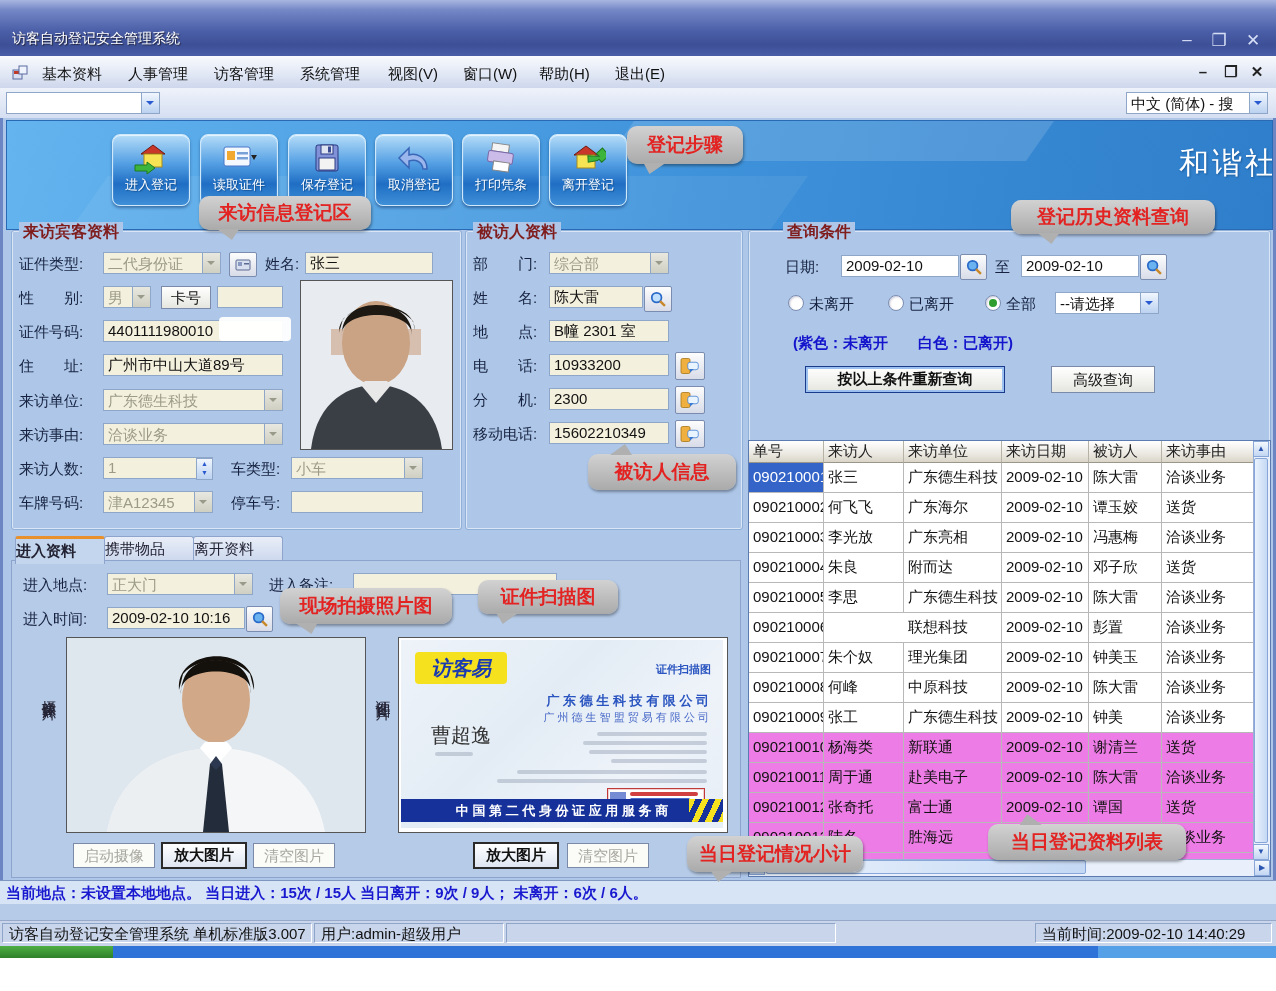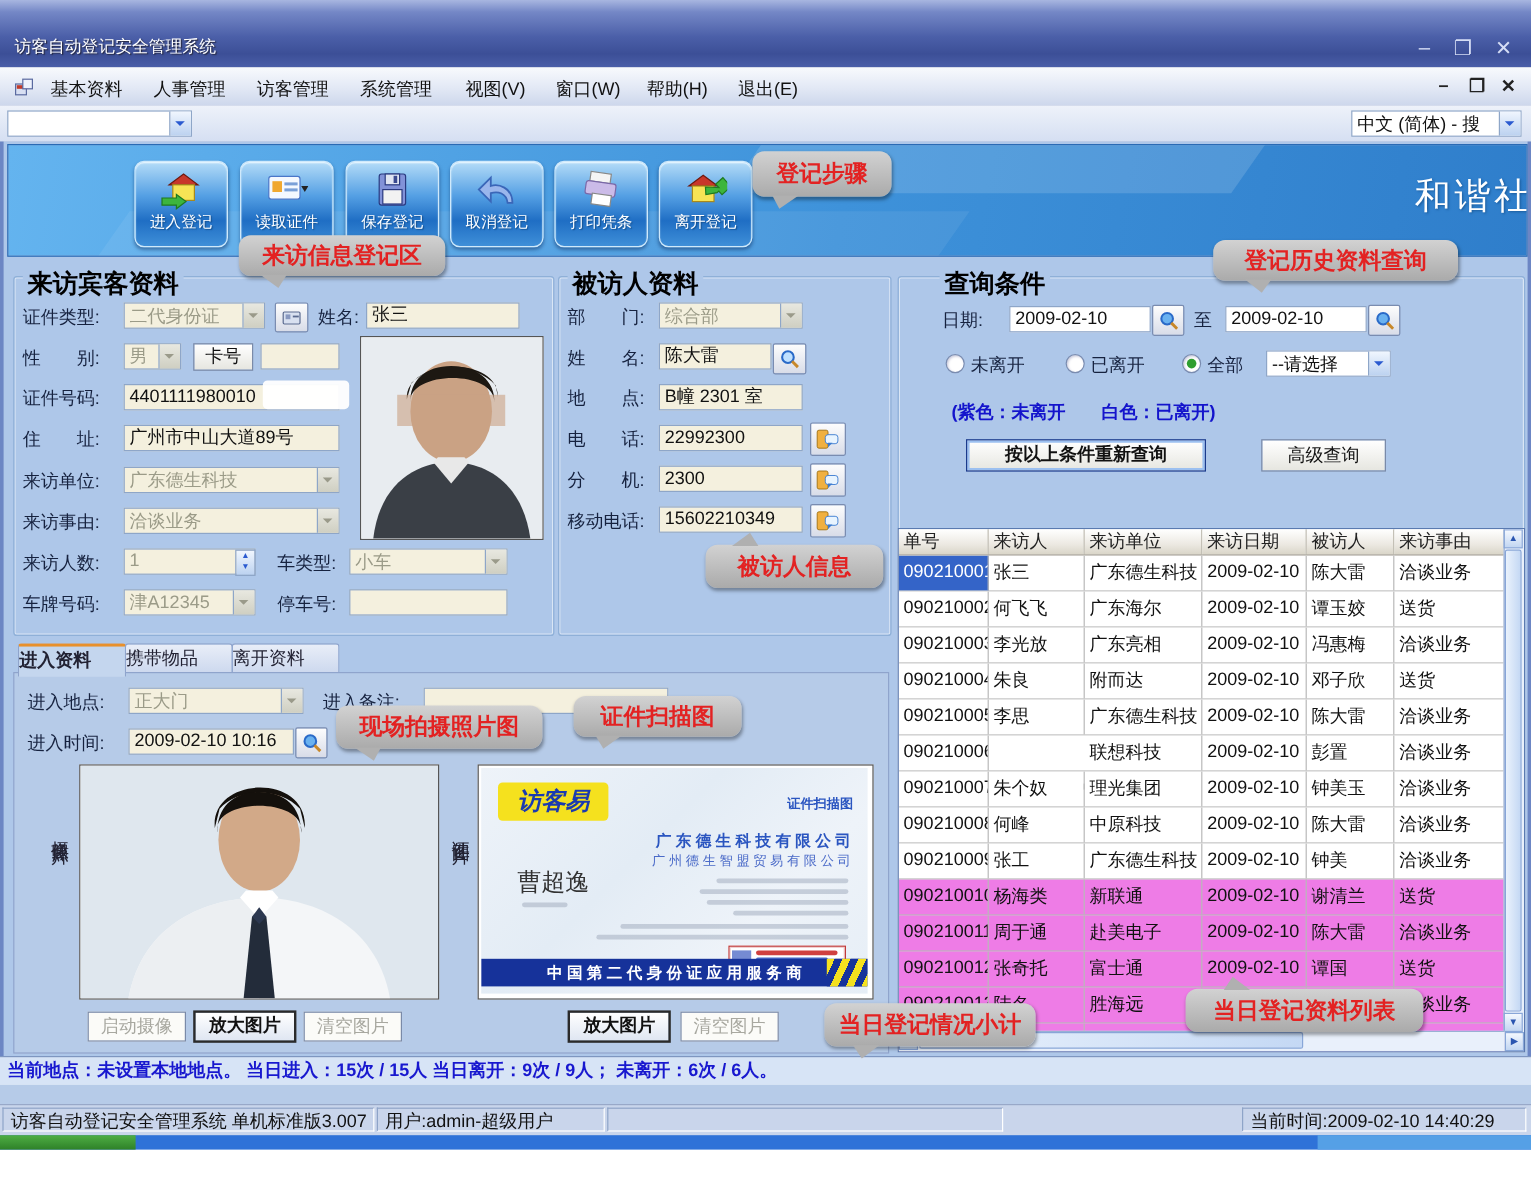--- a/index.html
+++ b/index.html
@@ -15,41 +15,41 @@
   .menubar{position:absolute;left:0;top:56px;width:1276px;height:32px;
     background:linear-gradient(180deg,#f8fafd 0%,#e2e8f5 55%,#cdd7ec 100%);border-bottom:1px solid #9aa8cc;}
   .menu-item{position:absolute;top:7px;font-size:15px;color:#111;padding:2px 6px;}
   .mdi-ctrl{position:absolute;top:7px;color:#222;font-size:15px;width:22px;text-align:center;font-weight:bold;}
   
   .comborow{position:absolute;left:0;top:88px;width:1276px;height:30px;
     background:linear-gradient(180deg,#eef2fa 0%,#d5dff2 100%);border-bottom:1px solid #8fa4cc;}
   
   .main{position:absolute;left:0;top:118px;width:1276px;height:762px;background:#aec7e9;border-left:3px solid #6c86c4;border-right:3px solid #6c86c4;box-sizing:border-box;}
   
-  .band{position:absolute;left:3px;top:2px;width:1267px;height:94px;overflow:hidden;
+  .band{position:absolute;left:3px;top:2px;width:1267px;height:110px;overflow:hidden;
     background:linear-gradient(100deg,#64b4ef 0%,#3e92da 55%,#2f7ecb 100%);border:1px solid #2a6ab4;box-sizing:border-box;padding-left:33px;}
   .band-shape{position:absolute;background:rgba(255,255,255,.14);transform:skewX(-35deg);}
   .brand{position:absolute;right:-6px;top:22px;color:#fff;font-size:30px;letter-spacing:3px;text-shadow:1px 1px 2px #1a5a9a;}
   
   .tbtn{position:absolute;top:13px;width:76px;height:70px;border-radius:8px;
     background:linear-gradient(180deg,#b4dcf8 0%,#55a0e4 40%,#1f6ec4 70%,#3f8fd8 100%);
     border:1px solid #cfe9fb;box-shadow:0 2px 3px rgba(10,40,90,.45), inset 0 1px 1px #e8f6ff;text-align:center;cursor:pointer;}
   .tbtn-ico{display:block;margin:6px auto 0;width:36px;height:34px;}
   .tbtn-lbl{display:block;color:#fff;font-size:13px;margin-top:1px;text-shadow:1px 1px 1px #14508f;}
   
   .callout{position:absolute;background:linear-gradient(180deg,#d2d2d2,#aaaaaa);border-radius:10px;
     color:#e32222;font-size:19px;font-weight:600;text-align:center;box-shadow:1px 2px 3px rgba(0,0,0,.35);
     display:flex;align-items:center;justify-content:center;z-index:40;}
   .callout b{font-weight:800;}
   .tail{position:absolute;width:0;height:0;border:11px solid transparent;}
   .tail.down{border-top-color:#b0b0b0;border-bottom-width:0;bottom:-10px;}
   .tail.up{border-bottom-color:#b0b0b0;border-top-width:0;top:-10px;}
   
   .group{position:absolute;border:1px solid #8fb0d8;border-radius:3px;box-shadow:inset 0 0 0 1px rgba(255,255,255,.55);}
-  .gtitle{position:absolute;font-size:21px;color:#000000;background:#aec7e9;padding:0 4px;font-weight:bold;}
+  .gtitle{position:absolute;font-size:16px;color:#7f1d1d;background:#aec7e9;padding:0 4px;font-weight:bold;}
   .lbl{position:absolute;font-size:15px;color:#16223f;white-space:nowrap;}
   .fld{position:absolute;height:22px;background:#f4f0de;border:1px solid #8ea6c8;font-size:15px;color:#111;
     padding:1px 4px;box-sizing:border-box;white-space:nowrap;overflow:hidden;line-height:18px;}
   .fld.white{background:#fff;}
   .fld.dis{color:#9b9b88;}
   .cmb{position:absolute;height:22px;background:#f4f0de;border:1px solid #8ea6c8;box-sizing:border-box;font-size:15px;line-height:18px;}
   .cmb .t{position:absolute;left:4px;top:2px;right:18px;overflow:hidden;white-space:nowrap;color:#111;}
   .cmb.dis .t{color:#9b9b88;}
   .cmb .a{position:absolute;right:0;top:0;bottom:0;width:17px;background:linear-gradient(180deg,#f0f6fe,#bcd2f0);border-left:1px solid #8ea6c8;}
   .cmb .a::after{content:"";position:absolute;left:4px;top:8px;border:4px solid transparent;border-top-color:#2a5ad0;}
@@ -297,21 +297,21 @@
       <svg width="18" height="18" viewBox="0 0 26 26">
         <circle cx="11" cy="11" r="7" fill="#bfe0ff" stroke="#2a6ac8" stroke-width="2.5"></circle>
         <line x1="16" y1="16" x2="23" y2="23" stroke="#c8882a" stroke-width="3.5"></line>
       </svg>
     </div>
 
     <span class="lbl" style="left:470px;top:205px;">地　　点:</span>
     <div class="fld" style="left:546px;top:202px;width:120px;">B幢 2301 室</div>
 
     <span class="lbl" style="left:470px;top:239px;">电　　话:</span>
-    <div class="fld" style="left:546px;top:236px;width:120px;">22992300</div>
+    <div class="fld" style="left:546px;top:236px;width:120px;">10933200</div>
     <div class="mini-btn" style="left:672px;top:234px;width:28px;height:26px;">
       <svg width="20" height="18" viewBox="0 0 26 24">
         <rect x="1" y="2" width="12" height="20" rx="2" fill="#f0b040" stroke="#a07010"></rect>
         <rect x="10" y="7" width="14" height="10" rx="3" fill="#e8f4ff" stroke="#3a7ad0"></rect>
         <polygon points="13,16 13,21 18,16" fill="#3a7ad0"></polygon>
       </svg>
     </div>
 
     <span class="lbl" style="left:470px;top:273px;">分　　机:</span>
     <div class="fld" style="left:546px;top:270px;width:120px;">2300</div>

